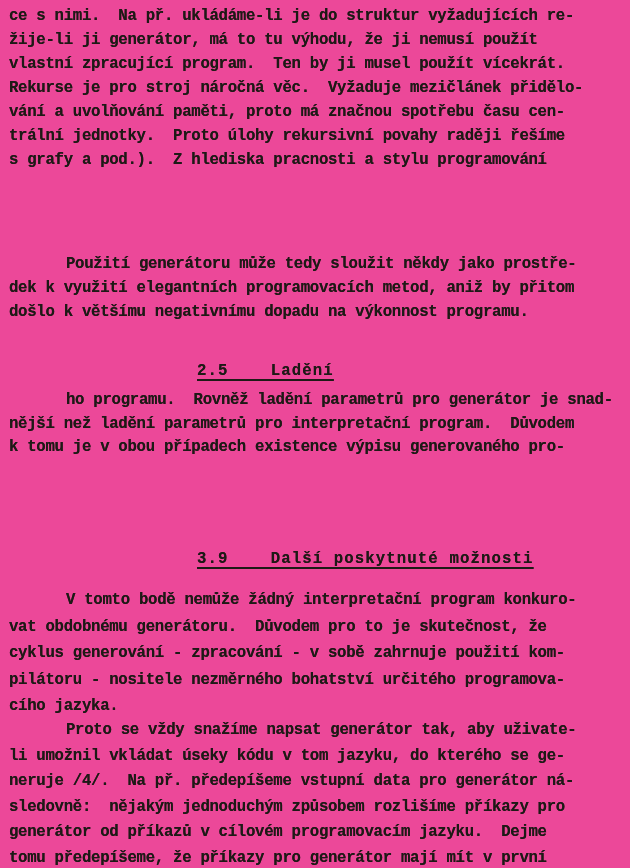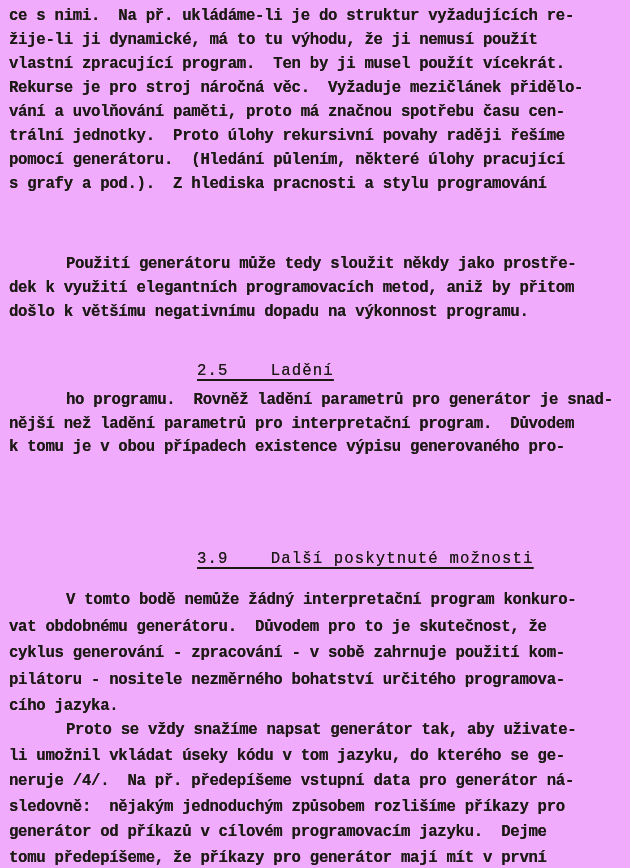--- a/index.html
+++ b/index.html
@@ -3,21 +3,21 @@
 <meta charset="utf-8">
 <style>
   html, body {
     margin: 0;
     padding: 0;
   }
   .page {
     position: relative;
     width: 630px;
     height: 868px;
-    background: #f0abfc;
+    background: #ec4899;
     overflow: hidden;
     font-family: "Liberation Mono", "DejaVu Sans Mono", monospace;
     font-weight: bold;
     color: #1d1a16;
     font-size: 15.7px;
   }
   .block {
     position: absolute;
     left: 9px;
     width: 614px;
@@ -29,44 +29,43 @@
   }
   .lh24  .line { line-height: 24px; }
   .lh235 .line { line-height: 23.5px; }
   .lh265 .line { line-height: 26.5px; }
   .lh255 .line { line-height: 25.5px; }
   .indent .line:first-child { text-indent: 57px; }
   .heading {
     position: absolute;
     margin: 0;
     font-size: 15.7px;
-    font-weight: normal;
+    font-weight: bold;
     white-space: pre;
     letter-spacing: 1.1px;
     text-shadow: 0 0 0.5px rgba(20, 18, 14, 0.75);
   }
   .heading .u {
     text-decoration: underline;
     text-decoration-thickness: 2px;
     text-underline-offset: 4px;
   }
 </style>
 </head>
 <body>
 
 <div class="page">
 
   <section class="block lh24" style="top:4px">
     <div class="line">ce s nimi.  Na př. ukládáme-li je do struktur vyžadujících re-</div>
-    <div class="line">žije-li ji dynamické, má to tu výhodu, že ji nemusí použít</div>
+    <div class="line">žije-li ji generátor, má to tu výhodu, že ji nemusí použít</div>
     <div class="line">vlastní zpracující program.  Ten by ji musel použít vícekrát.</div>
     <div class="line">Rekurse je pro stroj náročná věc.  Vyžaduje mezičlánek přidělo-</div>
     <div class="line">vání a uvolňování paměti, proto má značnou spotřebu času cen-</div>
     <div class="line">trální jednotky.  Proto úlohy rekursivní povahy raději řešíme</div>
-    <div class="line">pomocí generátoru.  (Hledání půlením, některé úlohy pracující</div>
     <div class="line">s grafy a pod.).  Z hlediska pracnosti a stylu programování</div>
   </section>
 
   <section class="block lh24 indent" style="top:252px">
     <div class="line">Použití generátoru může tedy sloužit někdy jako prostře-</div>
     <div class="line">dek k využití elegantních programovacích metod, aniž by přitom</div>
     <div class="line">došlo k většímu negativnímu dopadu na výkonnost programu.</div>
   </section>
 
   <h2 class="heading" style="top:344px; left:155px">

